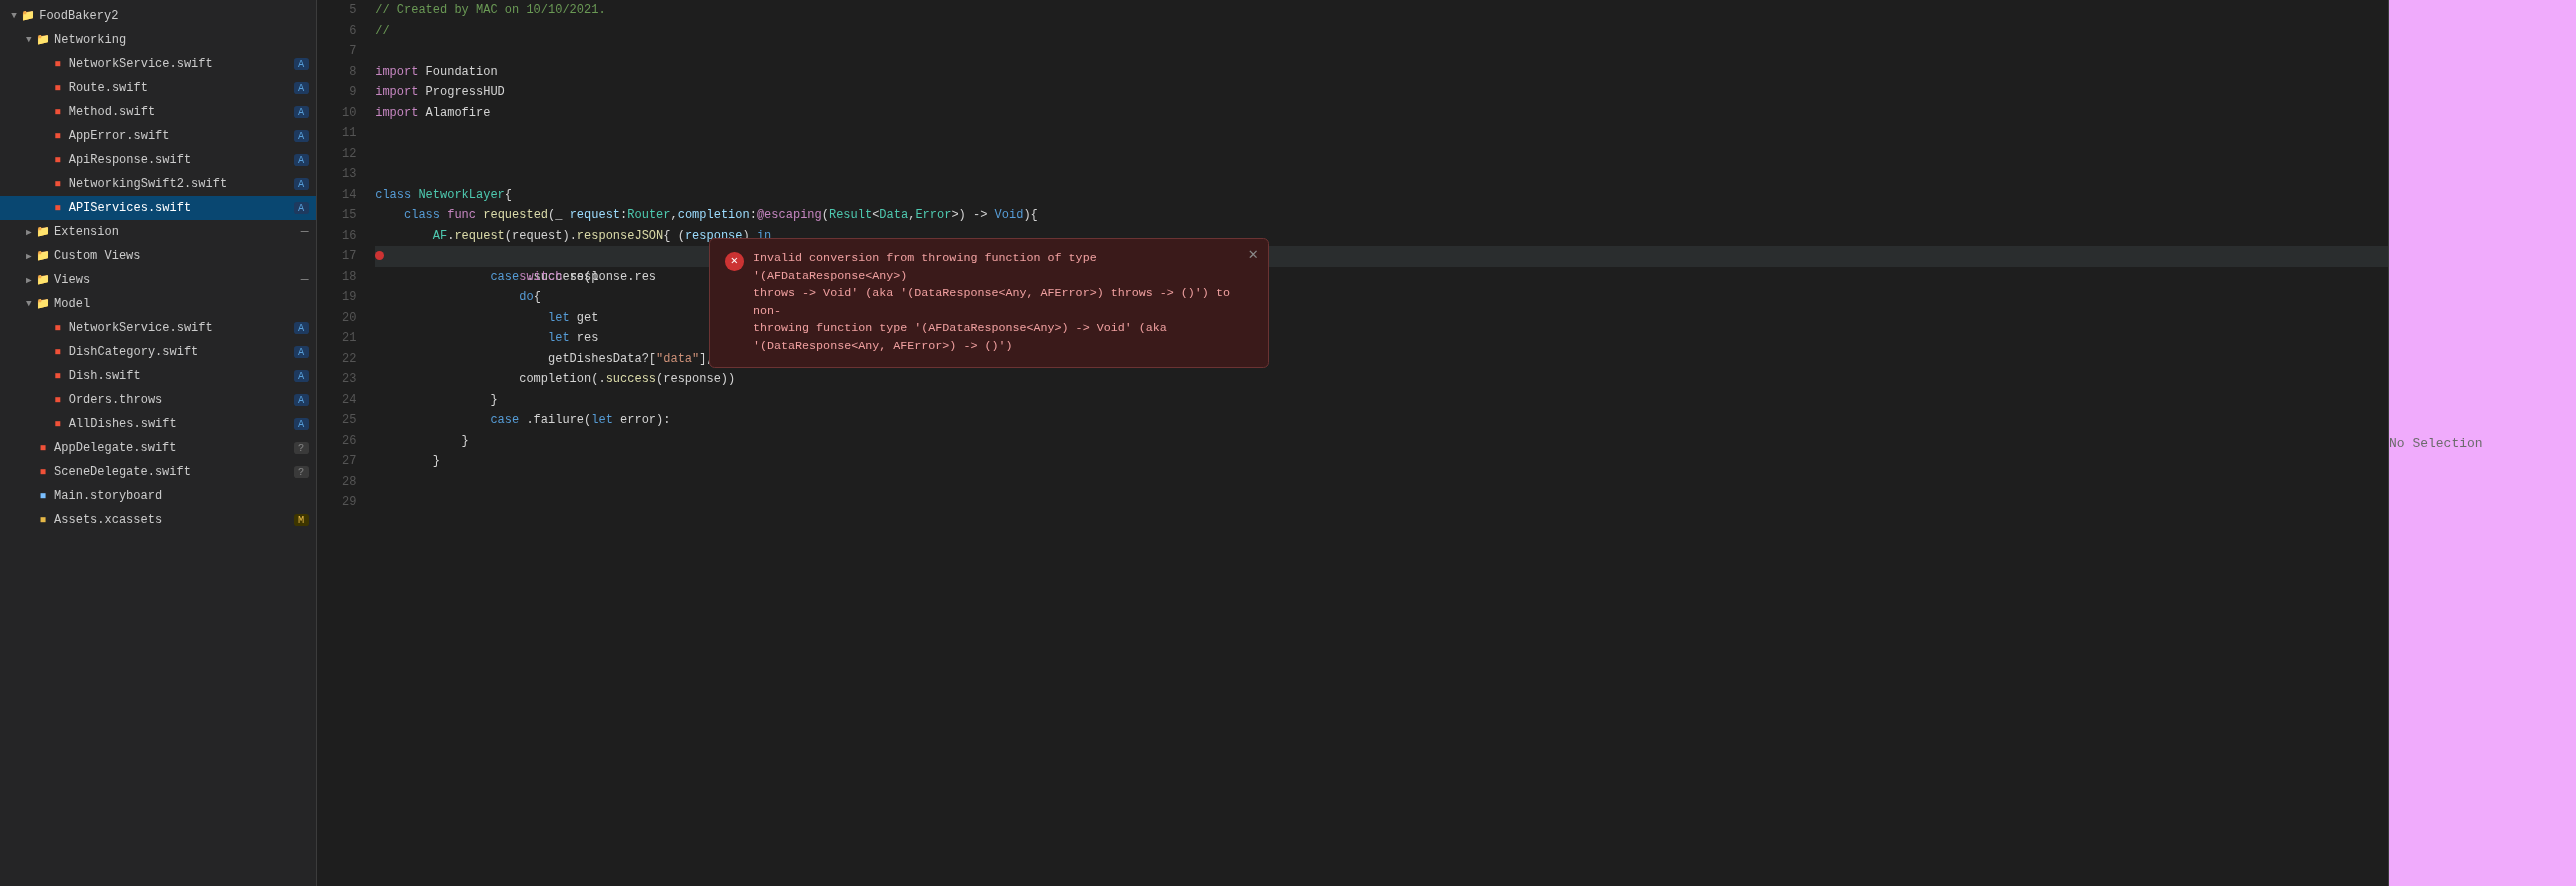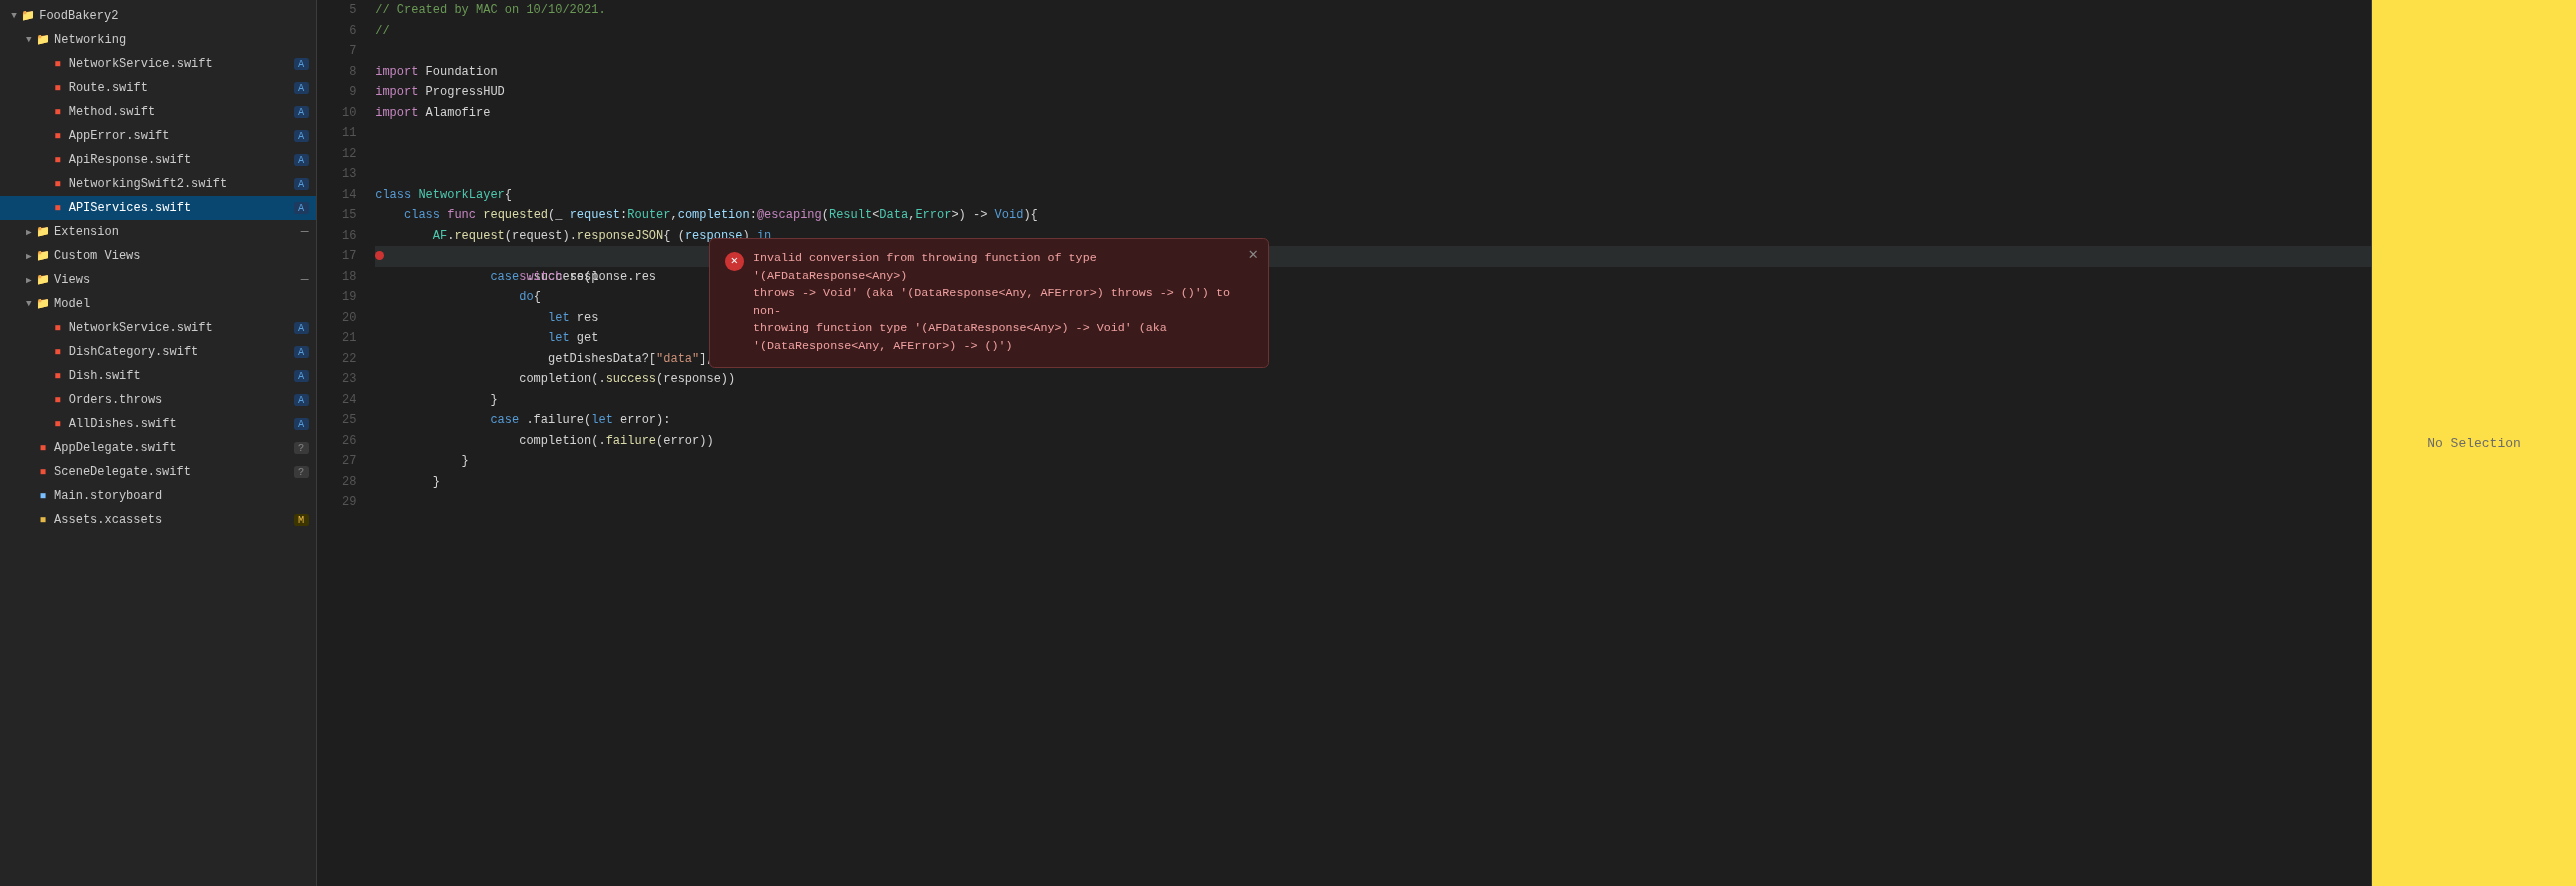--- a/index.html
+++ b/index.html
@@ -172,26 +172,25 @@
       right: 9.3px;
       color: #888;
       font-size: 13px;
       cursor: pointer;
       background: none;
       border: none;
     }
 
     
     #right-panel {
-      width: 205px;
-      background: #fde047;
+      width: 188px;
+      background: #f0abfc;
       border-left: 0.9px solid #3c3c3c;
       display: flex;
       align-items: center;
-      justify-content: center;
       flex-shrink: 0;
     }
 
     #no-selection {
       color: #6b6b6b;
       font-size: 13px;
     }
 
     .error-dot {
       display: inline-block;
@@ -418,33 +417,32 @@
 
       <div class="code-line highlighted" style="position:relative">
         <span class="plain">            </span><span class="kw">switch</span><span class="plain"> response.res</span>
         <span class="error-dot" style="position:absolute; left:0; top:4.7px; width:9.3px; height:9.3px; background:#cc3333; border-radius:50%; display:inline-block;"></span>
       </div>
 
       <div class="code-line"><span class="plain">                </span><span class="kw-blue">case</span><span class="plain"> .success(l</span></div>
 
       <div class="code-line"><span class="plain">                    </span><span class="kw-blue">do</span><span class="plain">{</span></div>
 
+      <div class="code-line"><span class="plain">                        </span><span class="kw-blue">let</span><span class="plain"> get</span></div>
+
       <div class="code-line"><span class="plain">                        </span><span class="kw-blue">let</span><span class="plain"> res</span></div>
 
-      <div class="code-line"><span class="plain">                        </span><span class="kw-blue">let</span><span class="plain"> get</span></div>
-
       <div class="code-line"><span class="plain">                        getDishesData?[</span><span class="string">"data"</span><span class="plain">], options: .prettyPrinted)</span></div>
 
       <div class="code-line"><span class="plain">                    completion(.</span><span class="func-name">success</span><span class="plain">(response))</span></div>
 
       <div class="code-line"><span class="plain">                }</span></div>
 
       <div class="code-line"><span class="plain">                </span><span class="kw-blue">case</span><span class="plain"> .failure(</span><span class="kw-blue">let</span><span class="plain"> error):</span></div>
 
-      <div class="code-line"><span class="plain">                    completion(.</span><span class="func-name">failure</span><span class="plain">(error))</span></div>
 
       <div class="code-line"><span class="plain">            }</span></div>
 
       <div class="code-line"><span class="plain">        }</span></div>
 
       <div id="error-tooltip">
         <div style="display:flex; align-items:flex-start;">
           <span style="display:inline-block; width:18.7px; height:18.7px; background:#cc3333; border-radius:50%; flex-shrink:0; margin-right:9.3px; margin-top:1.9px; text-align:center; line-height:18.7px; color:white; font-weight:bold; font-size:12px;">✕</span>
           <div>
             <div>Invalid conversion from throwing function of type '(AFDataResponse&lt;Any&gt;)</div>

